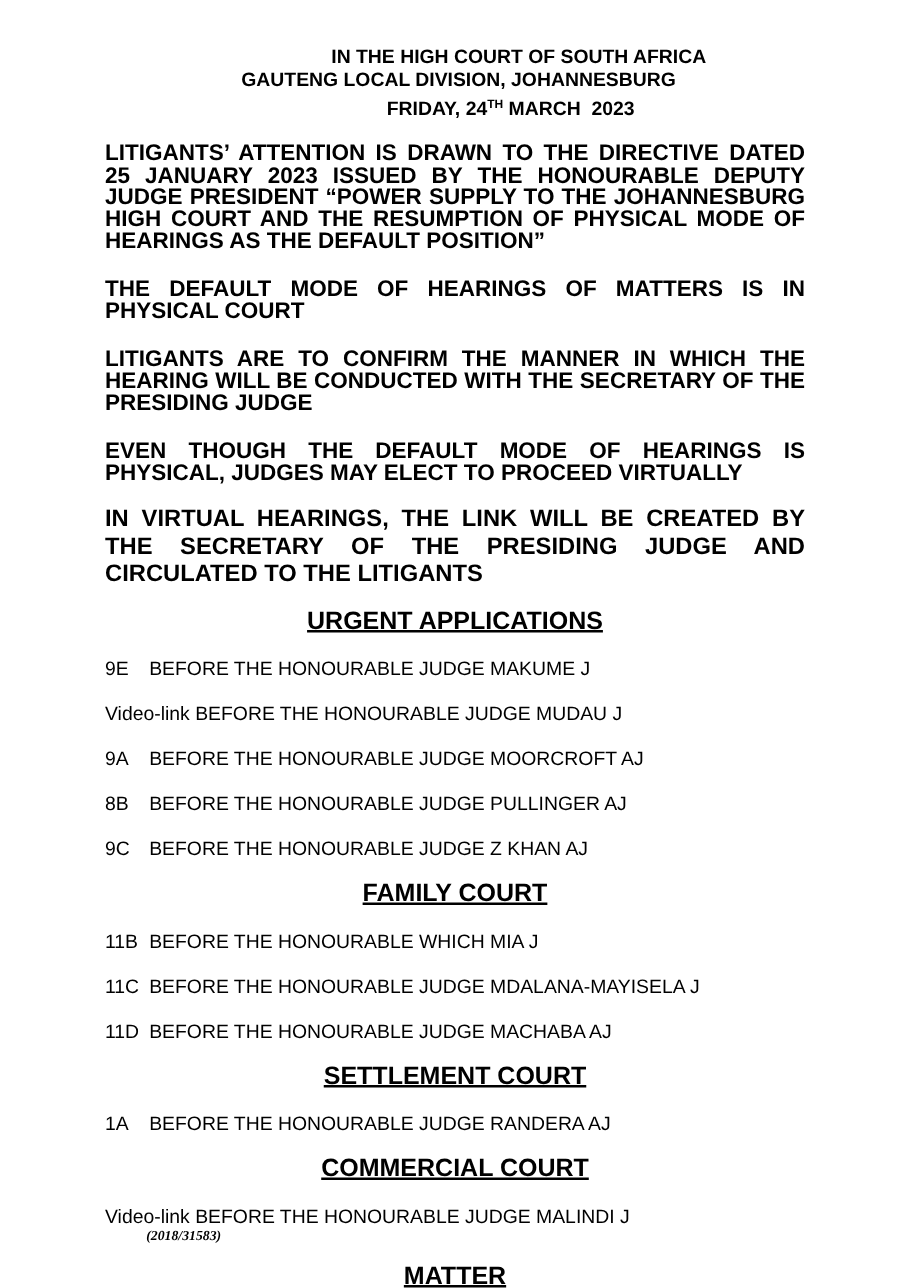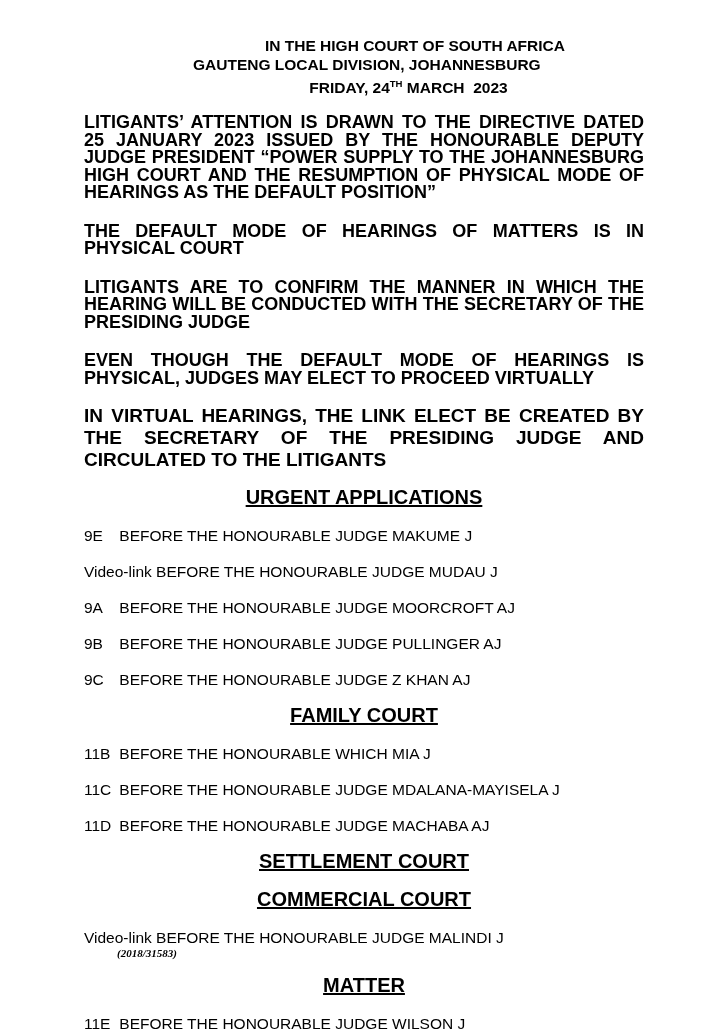--- a/index.html
+++ b/index.html
@@ -81,40 +81,41 @@
   <div class="doc-header">
     <div class="h-line l1">IN THE HIGH COURT OF SOUTH AFRICA</div>
     <div class="h-line l2">GAUTENG LOCAL DIVISION, JOHANNESBURG</div>
     <div class="h-line l3"><span>FRIDAY, 24</span><sup>TH</sup><span> MARCH&nbsp; 2023</span></div>
   </div>
 
   <p class="notice">LITIGANTS’ ATTENTION IS DRAWN TO THE DIRECTIVE DATED 25 JANUARY 2023 ISSUED BY THE HONOURABLE DEPUTY JUDGE PRESIDENT “POWER SUPPLY TO THE JOHANNESBURG HIGH COURT AND THE RESUMPTION OF PHYSICAL MODE OF HEARINGS AS THE DEFAULT POSITION”</p>
   <p class="notice">THE DEFAULT MODE OF HEARINGS OF MATTERS IS IN PHYSICAL COURT</p>
   <p class="notice">LITIGANTS ARE TO CONFIRM THE MANNER IN WHICH THE HEARING WILL BE CONDUCTED WITH THE SECRETARY OF THE PRESIDING JUDGE</p>
   <p class="notice">EVEN THOUGH THE DEFAULT MODE OF HEARINGS IS PHYSICAL, JUDGES MAY ELECT TO PROCEED VIRTUALLY</p>
-  <p class="notice large">IN VIRTUAL HEARINGS, THE LINK ELECT BE CREATED BY THE SECRETARY OF THE PRESIDING JUDGE AND CIRCULATED TO THE LITIGANTS</p>
+  <p class="notice large">IN VIRTUAL HEARINGS, THE LINK WILL BE CREATED BY THE SECRETARY OF THE PRESIDING JUDGE AND CIRCULATED TO THE LITIGANTS</p>
 
   <section>
     <h2 class="sec-heading">URGENT APPLICATIONS</h2>
     <p class="entry"><span class="court">9E</span> <span>BEFORE THE HONOURABLE JUDGE MAKUME J</span></p>
     <p class="entry"><span class="court">Video-link</span> <span>BEFORE THE HONOURABLE JUDGE MUDAU J</span></p>
     <p class="entry"><span class="court">9A</span> <span>BEFORE THE HONOURABLE JUDGE MOORCROFT AJ</span></p>
-    <p class="entry"><span class="court">9B</span> <span>BEFORE THE HONOURABLE JUDGE PULLINGER AJ</span></p>
+    <p class="entry"><span class="court">8B</span> <span>BEFORE THE HONOURABLE JUDGE PULLINGER AJ</span></p>
     <p class="entry"><span class="court">9C</span> <span>BEFORE THE HONOURABLE JUDGE Z KHAN AJ</span></p>
   </section>
 
   <section>
     <h2 class="sec-heading">FAMILY COURT</h2>
     <p class="entry"><span class="court">11B</span> <span>BEFORE THE HONOURABLE WHICH MIA J</span></p>
     <p class="entry"><span class="court">11C</span> <span>BEFORE THE HONOURABLE JUDGE MDALANA-MAYISELA J</span></p>
     <p class="entry"><span class="court">11D</span> <span>BEFORE THE HONOURABLE JUDGE MACHABA AJ</span></p>
   </section>
 
   <section>
     <h2 class="sec-heading">SETTLEMENT COURT</h2>
+    <p class="entry"><span class="court">1A</span> <span>BEFORE THE HONOURABLE JUDGE RANDERA AJ</span></p>
   </section>
 
   <section>
     <h2 class="sec-heading">COMMERCIAL COURT</h2>
     <div class="entry-group">
       <p class="entry"><span class="court">Video-link</span> <span>BEFORE THE HONOURABLE JUDGE MALINDI J</span></p>
       <p class="case-line small">(2018/31583)</p>
     </div>
   </section>
 

